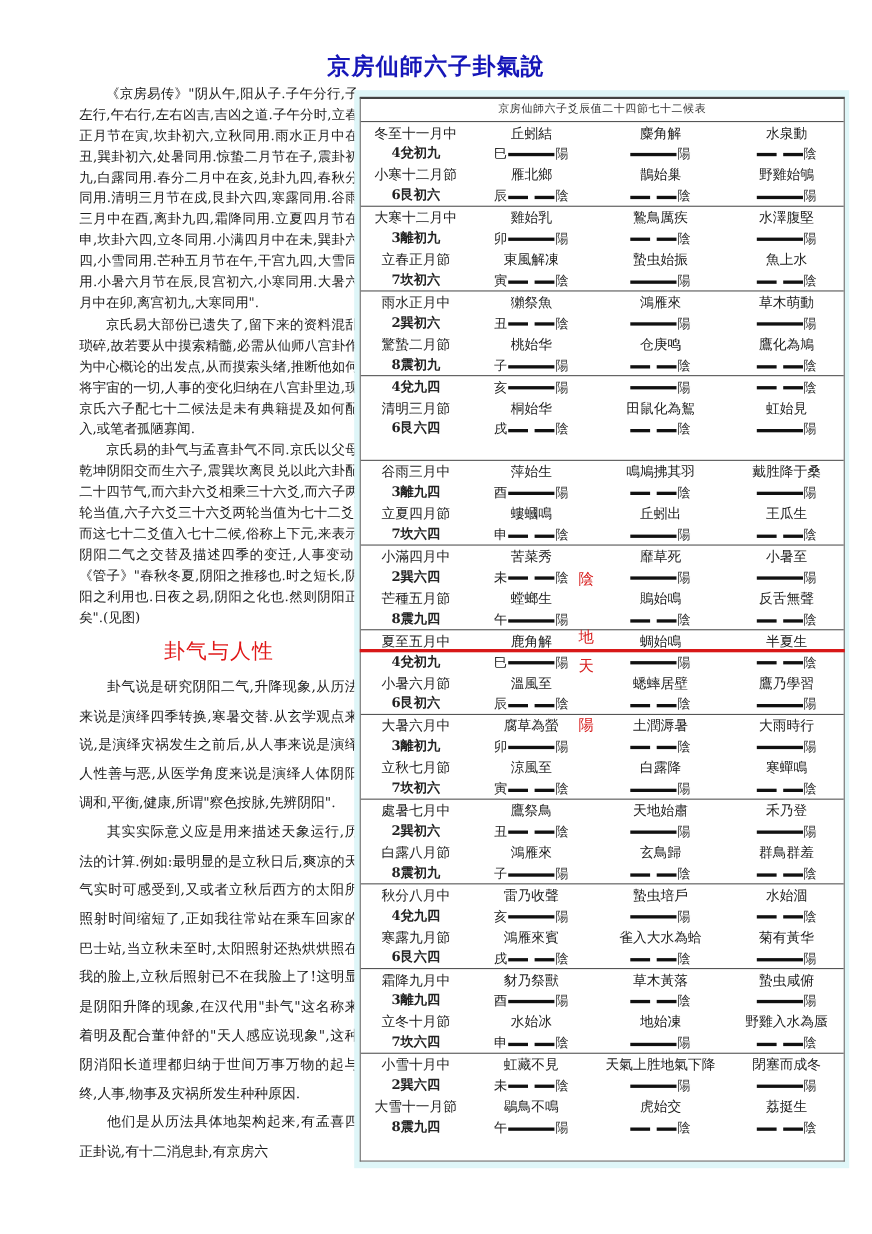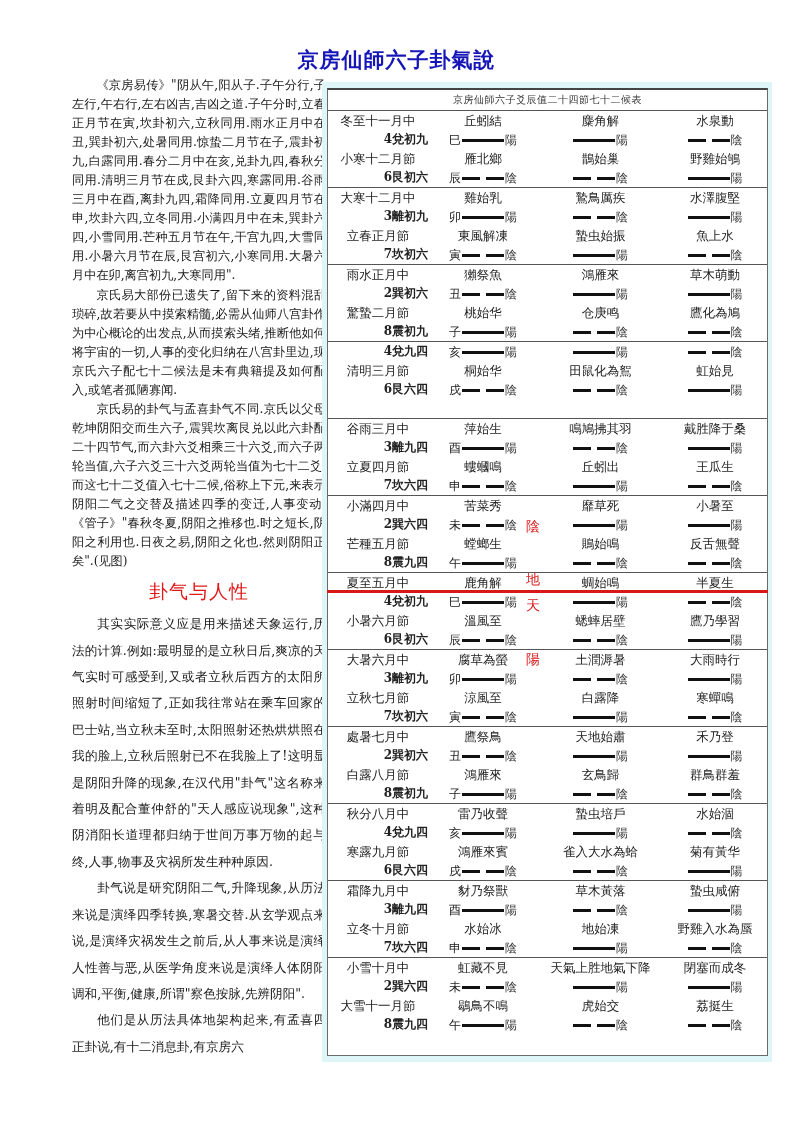--- a/index.html
+++ b/index.html
@@ -21,43 +21,43 @@
                background: #ffffff; border: 1px solid #6a6a6a; border-top: 2px solid #444; box-sizing: border-box; }
   .table-title { height: 20px; line-height: 20px; text-align: center; font-size: 10px;
                  letter-spacing: 0.5px; border-bottom: 1px solid #555; color: #333; }
   .header-row { display: grid; grid-template-columns: 100px 110px 125px 104px; height: 20px;
                 line-height: 20px; font-size: 12.5px; text-align: center; border-bottom: 1px solid #555; color:#333; }
   .group { border-bottom: 1px solid #555; height: 77px; box-sizing: border-box; }
   .group:last-child { border-bottom: none; }
   .line { display: grid; grid-template-columns: 100px 110px 125px 104px; height: 19.1px;
           line-height: 19.1px; font-size: 12.5px; text-align: center; color: #222; }
   .line .c0 { text-align: center; }
-  .line.yao .c0 { font-weight: bold; font-size: 12px; text-align: right; }
+  .line.yao .c0 { font-weight: bold; font-size: 12px; }
   .yao-cell { display: inline-flex; align-items: center; justify-content: center; font-size: 12px; }
   .bar { display: inline-block; height: 3px; background: #111; vertical-align: middle; }
   .bar.yang { width: 42px; }
   .bar.yin { width: 18px; }
   .gap { display: inline-block; width: 6px; }
   .zhi { margin-right: 1px; }
   .lbl { margin-left: 1px; color: #333; }
   .red-line { position: absolute; left: 327px; top: 590px; width: 441px; height: 3px; background: #d81818; }
   .side-char { position: absolute; left: 526px; font-size: 14px; color: #d82020; }
 </style>
 </head>
 <body>
 
 <div class="page-title">京房仙師六子卦氣說</div>
 
 <div class="left-col">
   <p class="para">《京房易传》"阴从午,阳从子.子午分行,子左行,午右行,左右凶吉,吉凶之道.子午分时,立春正月节在寅,坎卦初六,立秋同用.雨水正月中在丑,巽卦初六,处暑同用.惊蛰二月节在子,震卦初九,白露同用.春分二月中在亥,兑卦九四,春秋分同用.清明三月节在戍,艮卦六四,寒露同用.谷雨三月中在酉,离卦九四,霜降同用.立夏四月节在申,坎卦六四,立冬同用.小满四月中在未,巽卦六四,小雪同用.芒种五月节在午,干宫九四,大雪同用.小暑六月节在辰,艮宫初六,小寒同用.大暑六月中在卯,离宫初九,大寒同用".</p>
   <p class="para">京氏易大部份已遗失了,留下来的资料混乱琐碎,故若要从中摸索精髓,必需从仙师八宫卦作为中心概论的出发点,从而摸索头绪,推断他如何将宇宙的一切,人事的变化归纳在八宫卦里边,现京氏六子配七十二候法是未有典籍提及如何配入,或笔者孤陋寡闻.</p>
   <p class="para">京氏易的卦气与孟喜卦气不同.京氏以父母乾坤阴阳交而生六子,震巽坎离艮兑以此六卦配二十四节气,而六卦六爻相乘三十六爻,而六子两轮当值,六子六爻三十六爻两轮当值为七十二爻,而这七十二爻值入七十二候,俗称上下元,来表示阴阳二气之交替及描述四季的变迁,人事变动.《管子》"春秋冬夏,阴阳之推移也.时之短长,阴阳之利用也.日夜之易,阴阳之化也.然则阴阳正矣".(见图)</p>
   <div class="section-heading">卦气与人性</div>
+  <p class="para loose">卦气说是研究阴阳二气,升降现象,从历法来说是演绎四季转换,寒暑交替.从玄学观点来说,是演绎灾祸发生之前后,从人事来说是演绎人性善与恶,从医学角度来说是演绎人体阴阳调和,平衡,健康,所谓"察色按脉,先辨阴阳".</p>
   <p class="para loose">其实实际意义应是用来描述天象运行,历法的计算.例如:最明显的是立秋日后,爽凉的天气实时可感受到,又或者立秋后西方的太阳所照射时间缩短了,正如我往常站在乘车回家的巴士站,当立秋未至时,太阳照射还热烘烘照在我的脸上,立秋后照射已不在我脸上了!这明显是阴阳升降的现象,在汉代用"卦气"这名称来着明及配合董仲舒的"天人感应说现象",这种阴消阳长道理都归纳于世间万事万物的起与终,人事,物事及灾祸所发生种种原因.</p>
-  <p class="para loose">卦气说是研究阴阳二气,升降现象,从历法来说是演绎四季转换,寒暑交替.从玄学观点来说,是演绎灾祸发生之前后,从人事来说是演绎人性善与恶,从医学角度来说是演绎人体阴阳调和,平衡,健康,所谓"察色按脉,先辨阴阳".</p>
   <p class="para loose">他们是从历法具体地架构起来,有孟喜四正卦说,有十二消息卦,有京房六</p>
 </div>
 
 <div class="frame"></div>
 <div class="table-box">
   <div class="table-title">京房仙師六子爻辰值二十四節七十二候表</div>
   <div id="groups">
       <div class="group">
         <div class="line">
           <span class="c0">冬至十一月中</span>

